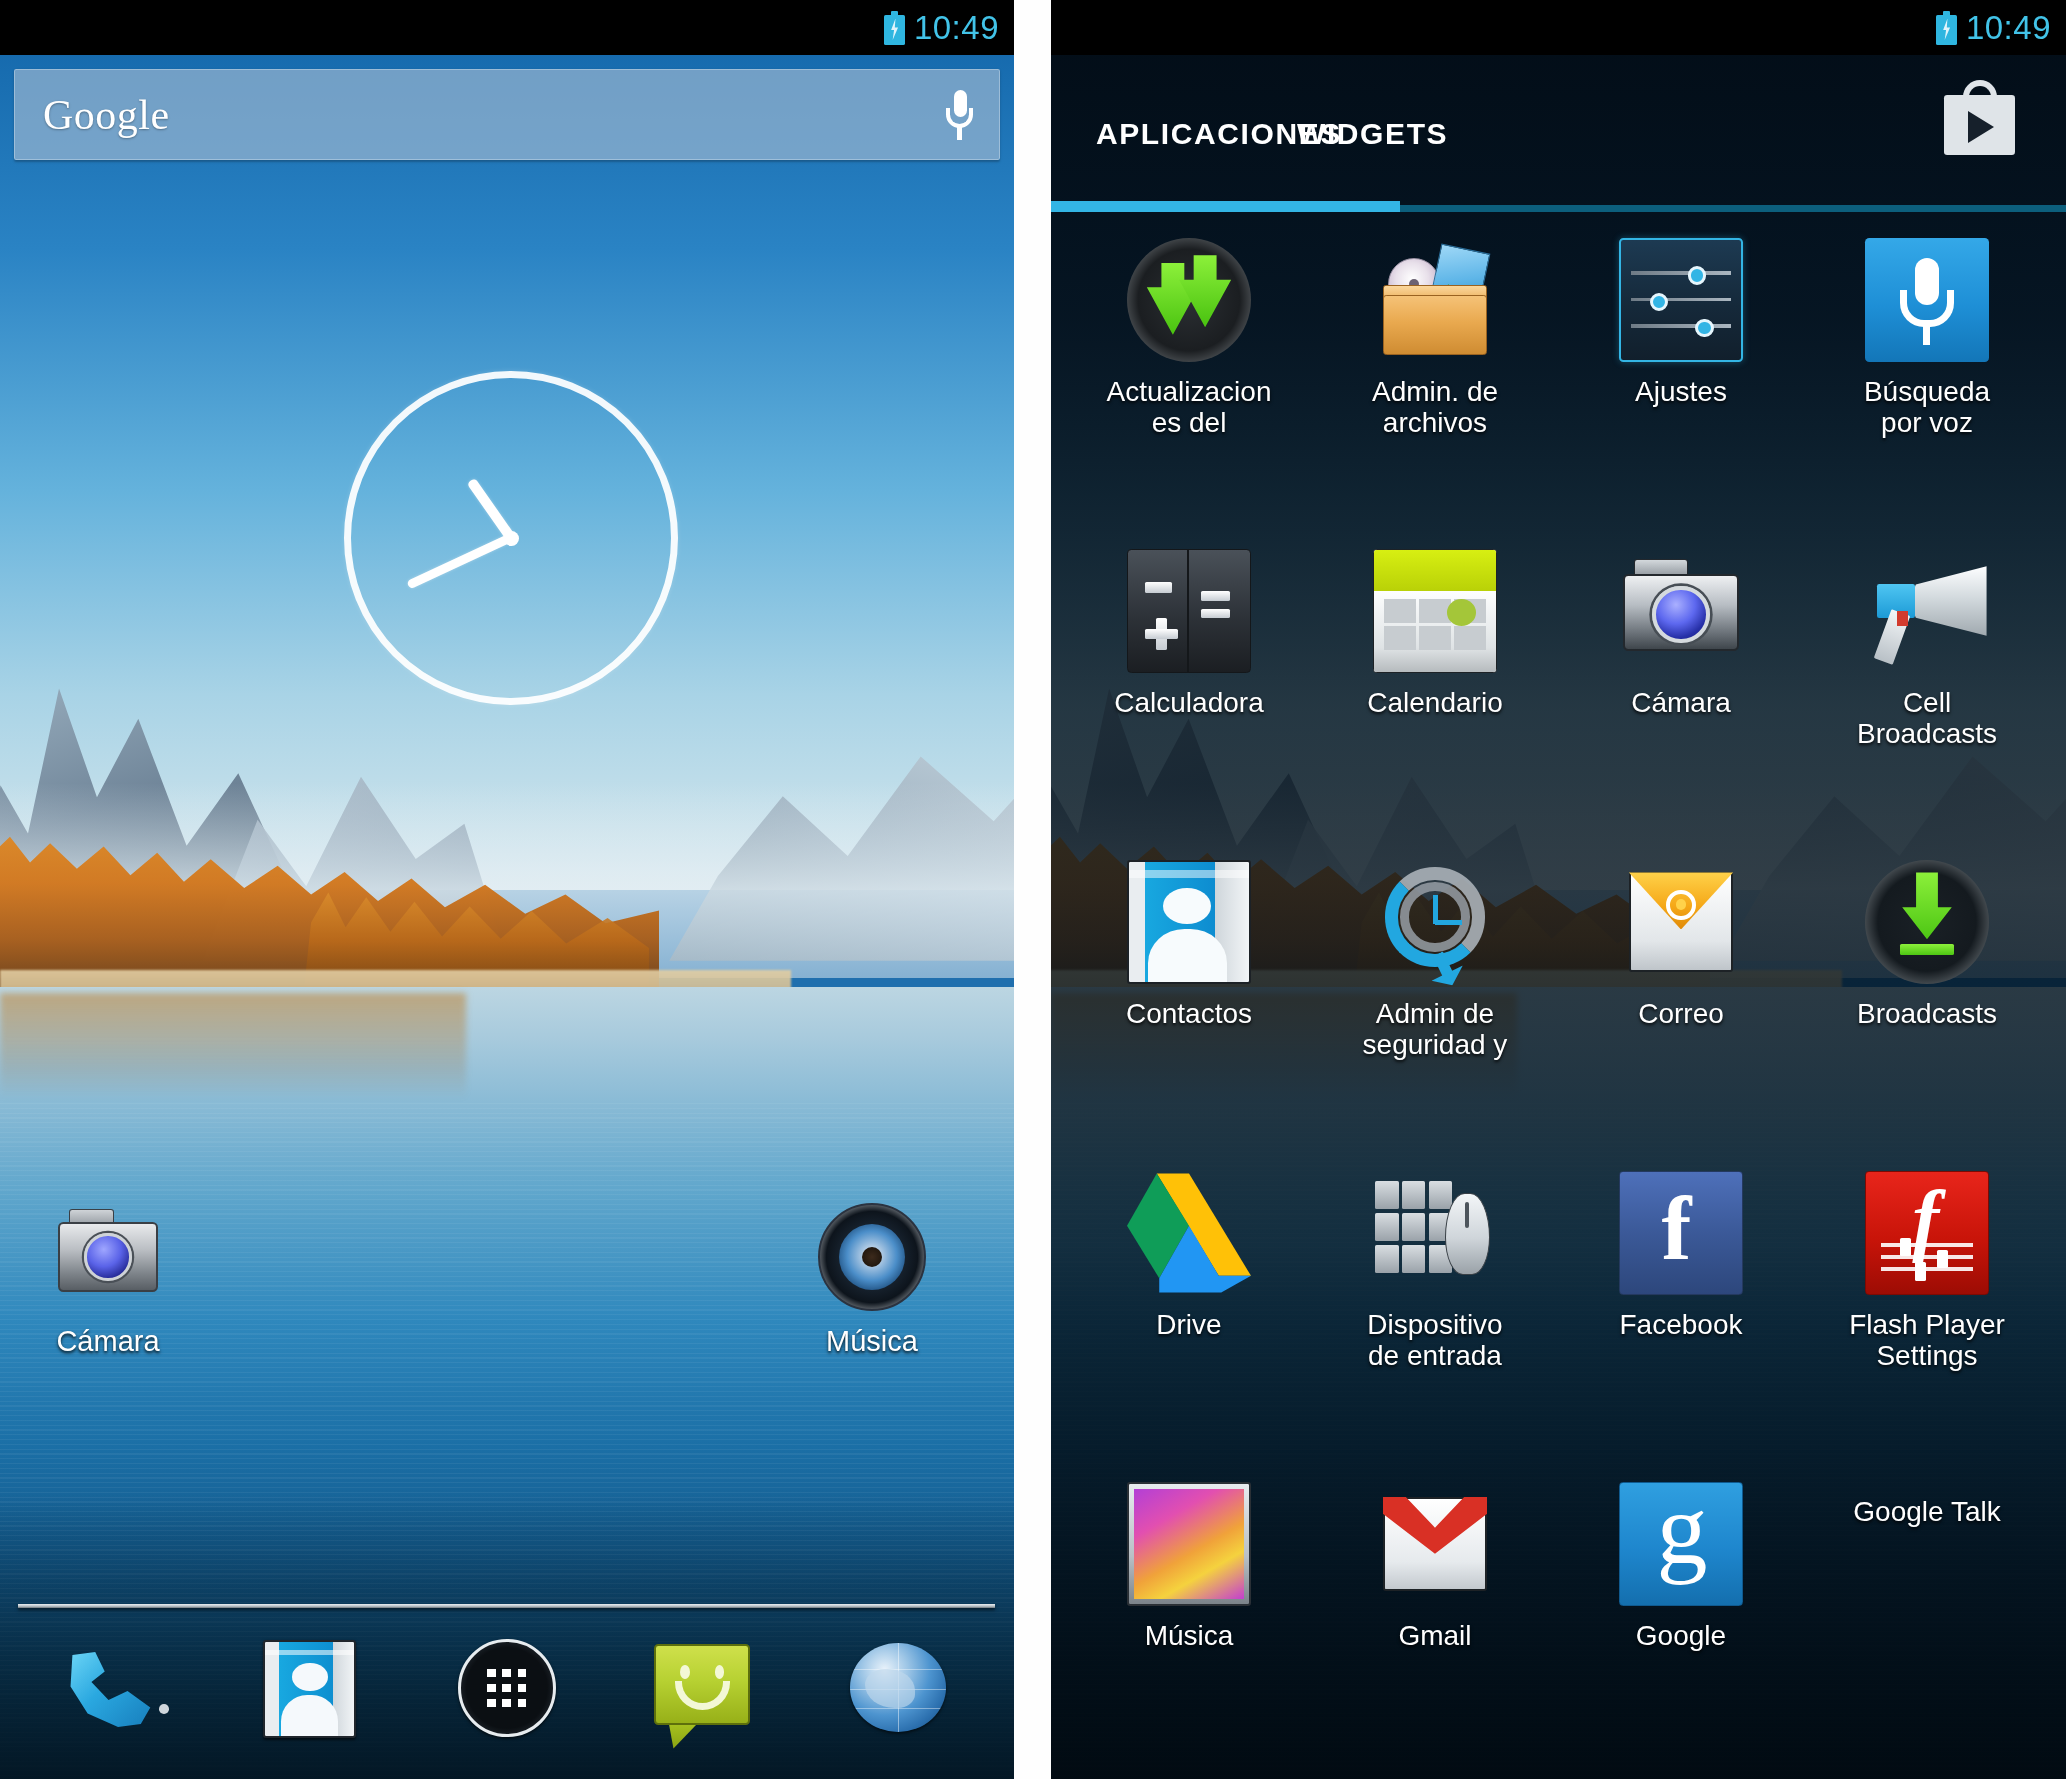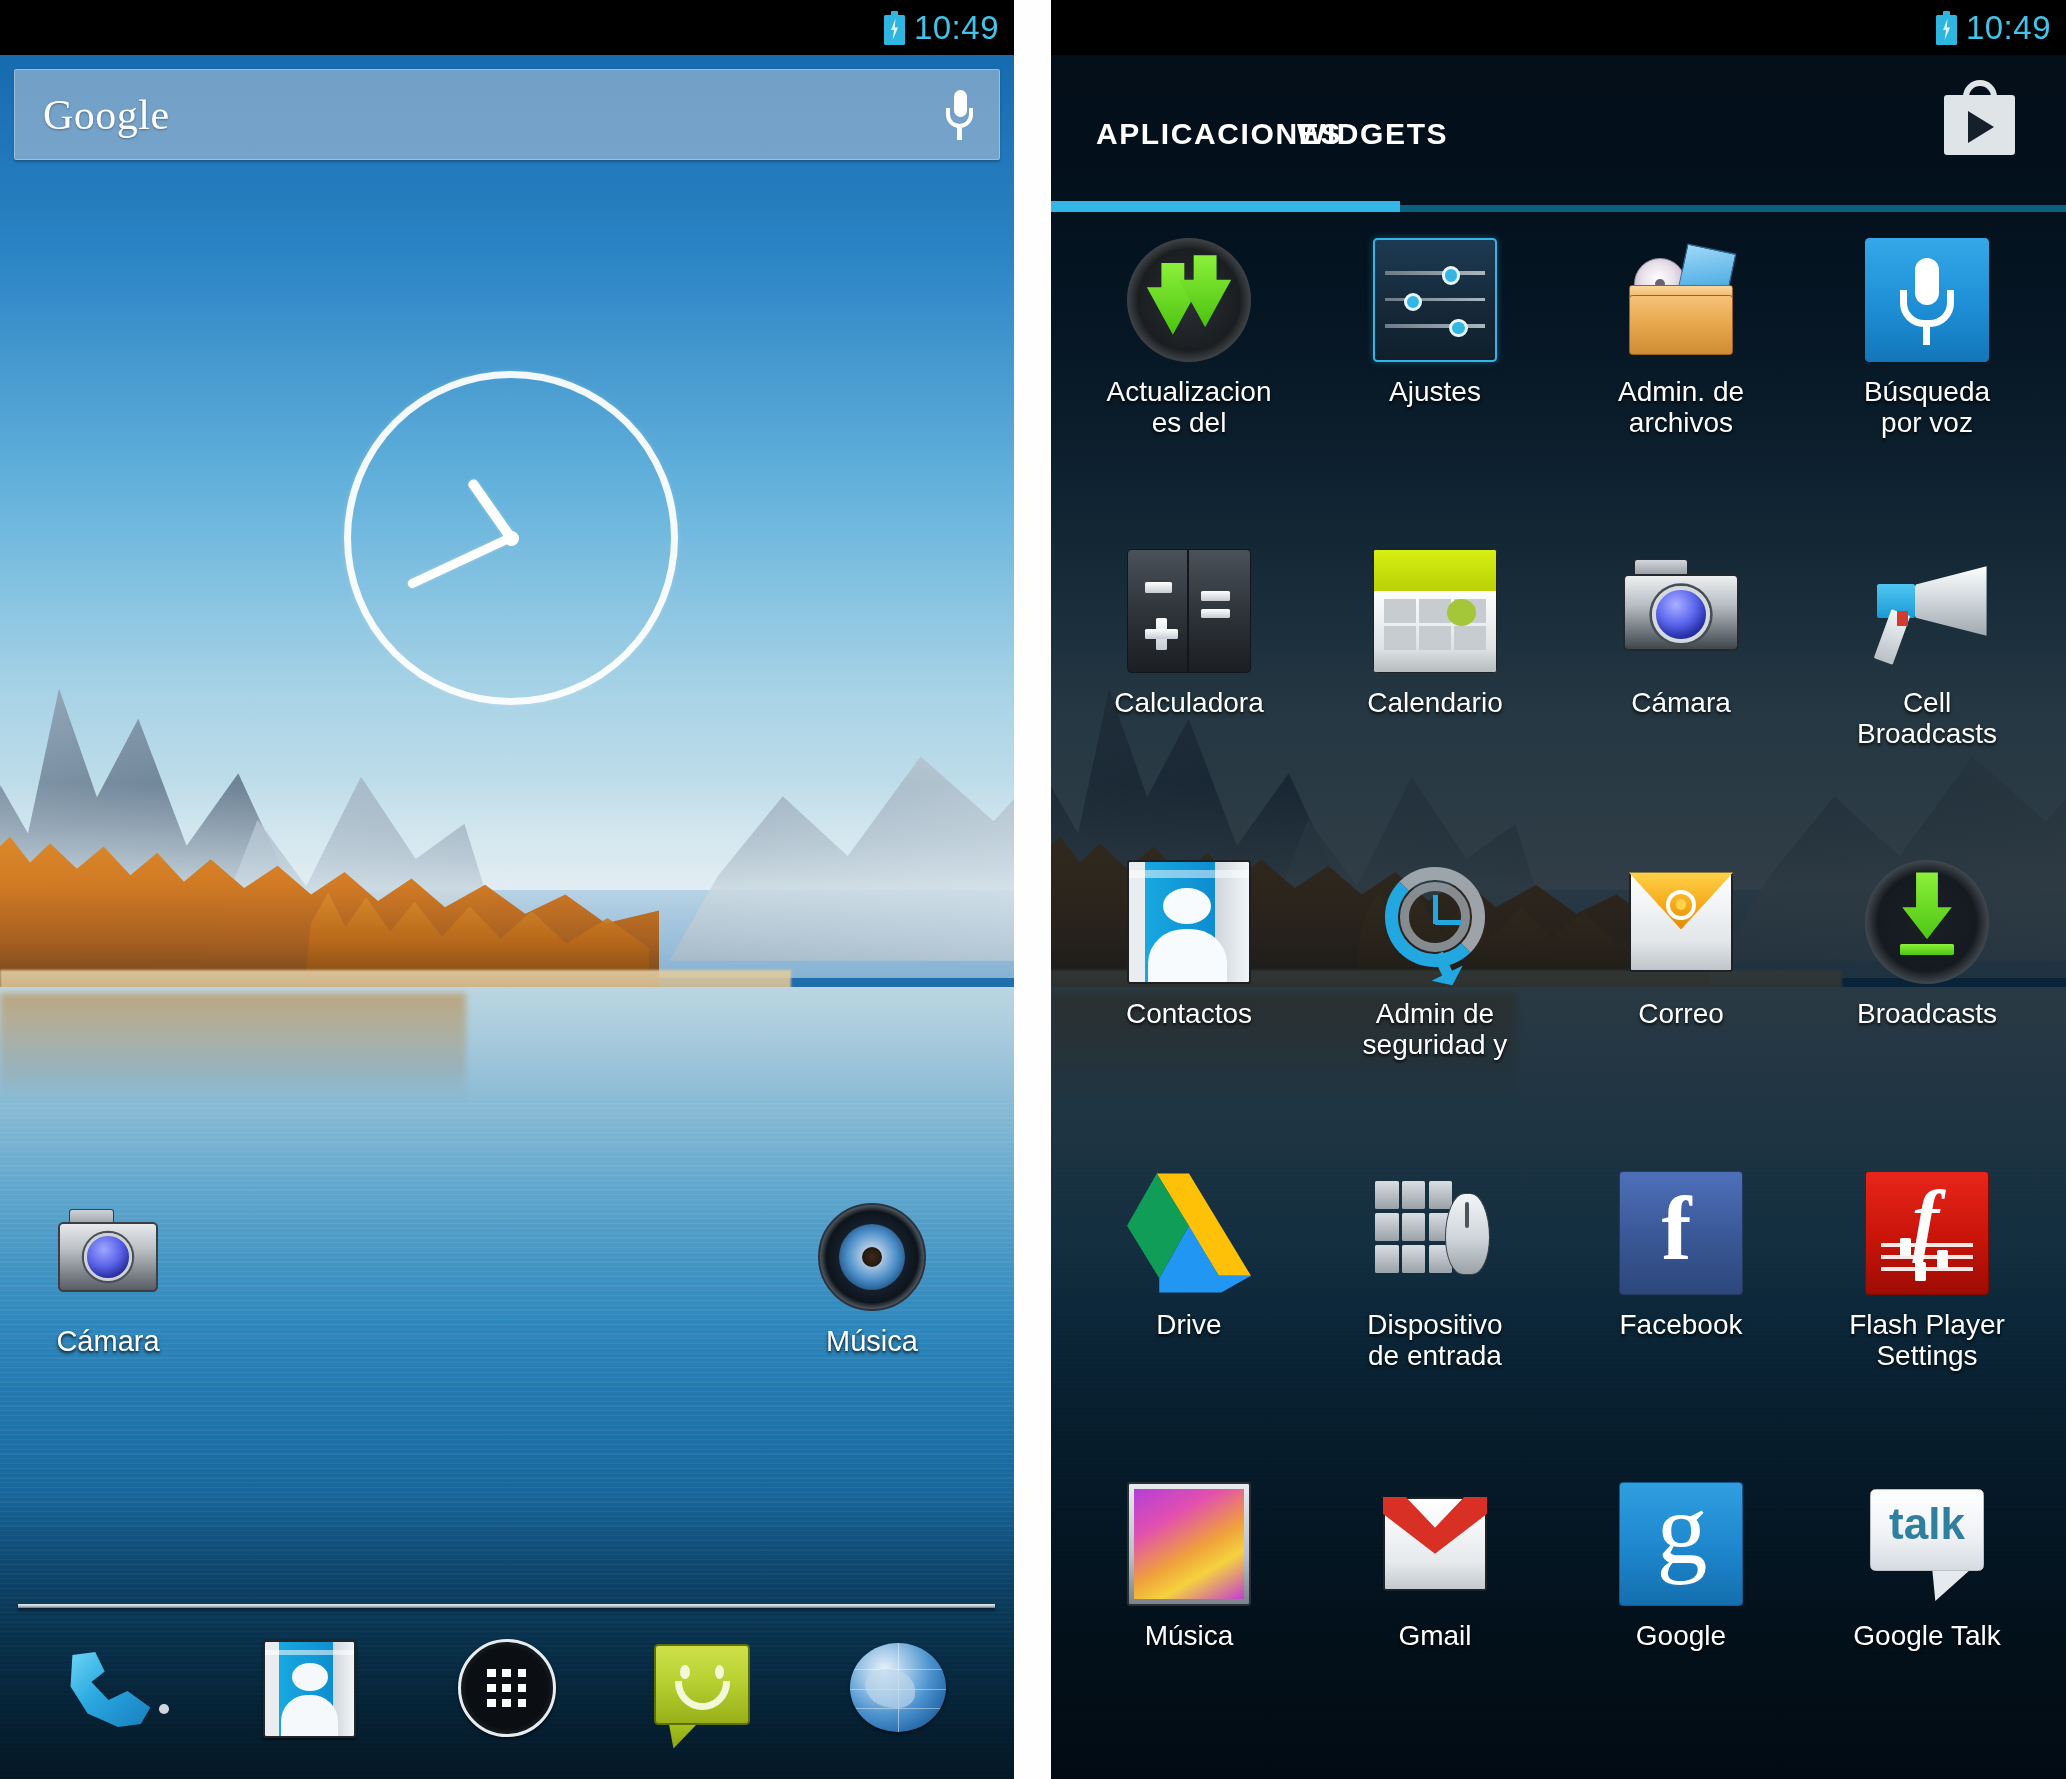--- a/index.html
+++ b/index.html
@@ -647,51 +647,51 @@
             </div>
         </div>
         <div class="nm">
           <span>Actualizacion</span><br>
           <span>es del</span>
         </div>
       </div>
 
       <div class="cell">
         <div class="ic">
+          <div class="g-files">
+              <div class="cd"></div>
+              <div class="pic"></div>
+            <div class="lid"></div>
+              <div class="box"></div>
+            </div>
+        </div>
+        <div class="nm">
+          <span>Admin. de</span><br>
+          <span>archivos</span>
+        </div>
+      </div>
+
+      <div class="cell">
+        <div class="ic">
           <div class="g-settings">
             <span class="row" style="top:26%"></span>
               <span class="kn" style="left:56%; top:22%"></span>
             <span class="row" style="top:48%"></span>
               <span class="kn" style="left:24%; top:44%"></span>
             <span class="row" style="top:70%"></span>
               <span class="kn" style="left:62%; top:66%"></span>
           </div>
         </div>
         <div class="nm">
           <span>Ajustes</span>
         </div>
       </div>
 
       <div class="cell">
         <div class="ic">
-          <div class="g-files">
-              <div class="cd"></div>
-              <div class="pic"></div>
-            <div class="lid"></div>
-              <div class="box"></div>
-            </div>
-        </div>
-        <div class="nm">
-          <span>Admin. de</span><br>
-          <span>archivos</span>
-        </div>
-      </div>
-
-      <div class="cell">
-        <div class="ic">
           <div class="g-voice">
               <span class="cap2"></span>
               <span class="arc"></span>
               <span class="stem"></span>
             </div>
         </div>
         <div class="nm">
           <span>Búsqueda</span><br>
           <span>por voz</span>
         </div>
@@ -909,27 +909,20 @@
           <div class="g-google">
               <span class="gg">g</span>
             </div>
         </div>
         <div class="nm">
           <span>Google</span>
         </div>
       </div>
 
       <div class="cell">
-        <div class="ic">
-          <div class="g-talk">
-              <span class="tail2"></span>
-              <span class="bub2"></span>
-            <span class="tx">talk</span>
-            </div>
-        </div>
         <div class="nm">
           <span>Google Talk</span>
         </div>
       </div>
 
     </div>
   </div>
 </div>
 
 

